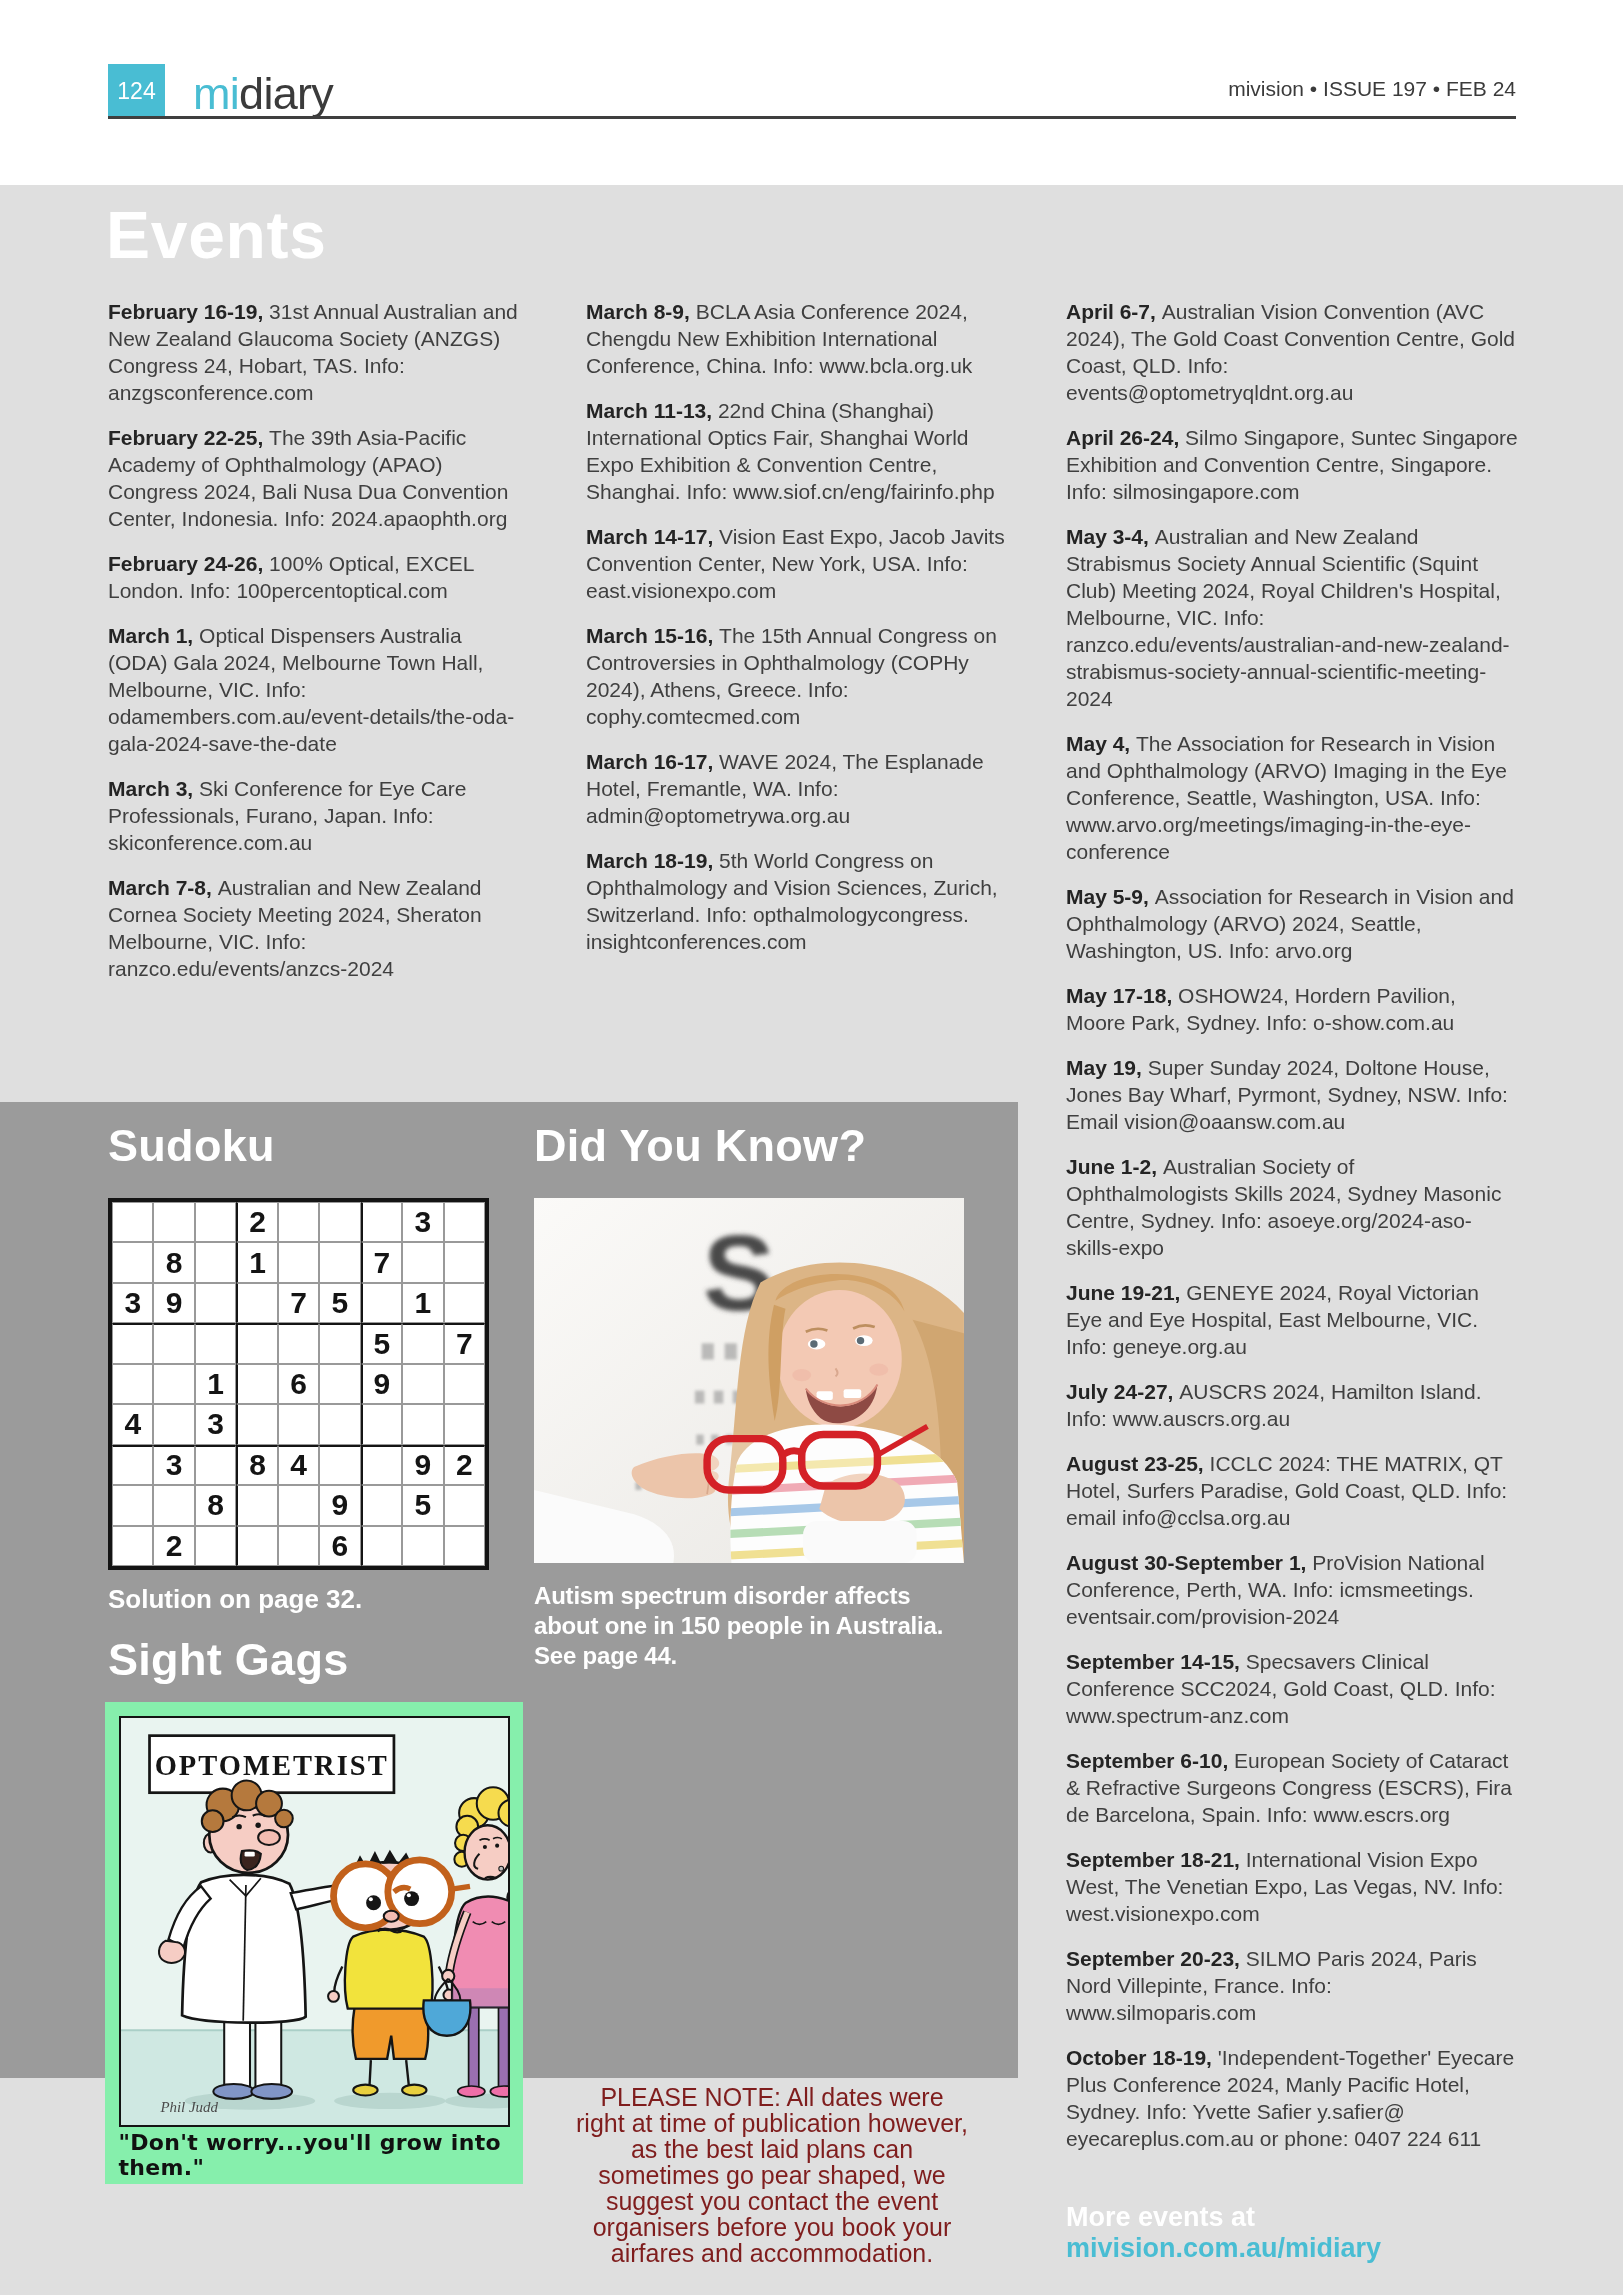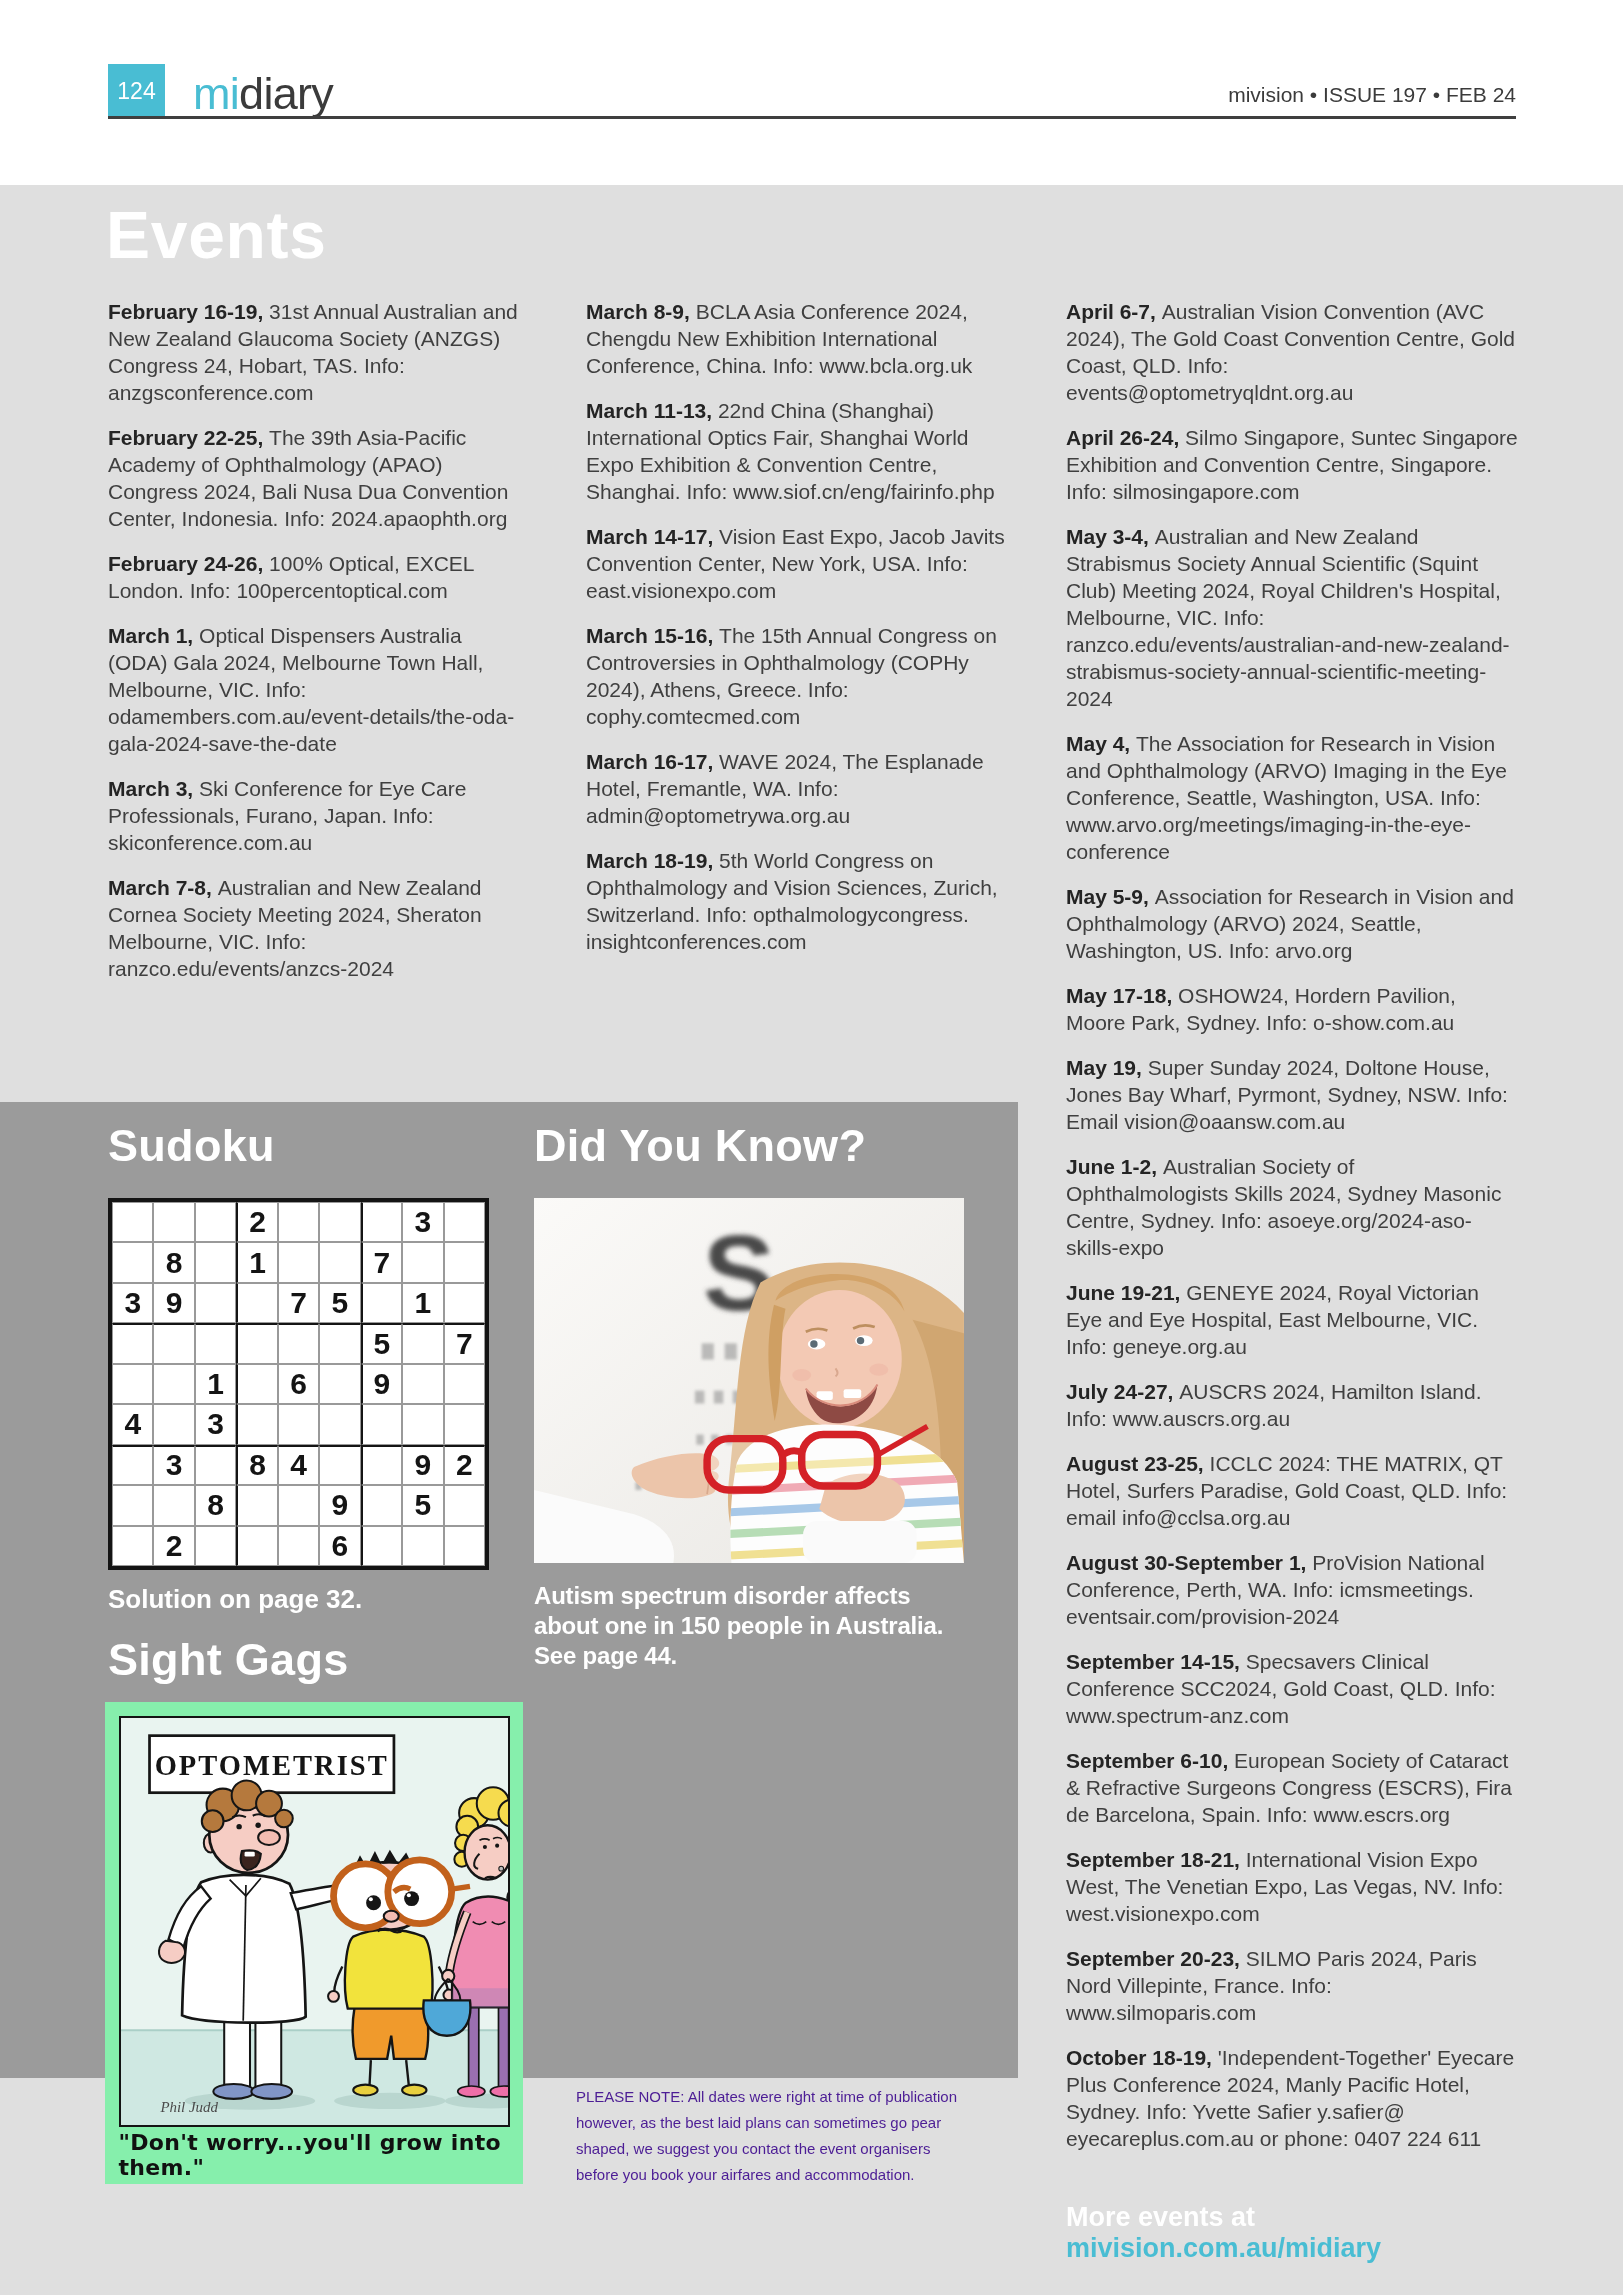--- a/index.html
+++ b/index.html
@@ -5,21 +5,21 @@
   :root{ --teal:#49bdd3; }
   html,body{margin:0;padding:0;background:#ffffff;}
   .page{position:relative;width:1624px;height:2295px;background:#fff;
         font-family:"Liberation Sans",sans-serif;overflow:hidden;}
 
   
   .badge{position:absolute;left:108px;top:64px;width:57px;height:55px;background:var(--teal);
          color:#fff;display:flex;align-items:center;justify-content:center;font-size:23px;}
   .brand{position:absolute;left:193px;top:68px;font-size:45px;letter-spacing:-0.7px;color:#3b3b3b;}
   .brand .mi{color:var(--teal);}
-  .issue{position:absolute;right:108px;top:83px;font-size:21px;color:#3b3b3b;}
+  .issue{position:absolute;right:108px;top:77px;font-size:21px;color:#3b3b3b;}
   .rule{position:absolute;left:108px;right:108px;top:116px;height:2.7px;background:#3f3f3f;}
 
   
   .content{position:absolute;left:0;top:185px;width:1624px;height:2111px;background:#dfdfdf;}
   .events-title{position:absolute;left:106px;top:12px;margin:0;font-size:66px;font-weight:700;
                 color:#ffffff;letter-spacing:0.7px;}
   .col{position:absolute;width:414px;}
   .col1{left:108px;top:113px;}
   .col2{left:586px;top:113px;width:422px;}
   .col3{left:1066px;top:113px;width:452px;}
@@ -49,22 +49,22 @@
                color:#fff;font-weight:600;letter-spacing:-0.2px;}
 
   .cartoon{position:absolute;left:105px;top:600px;width:418px;background:#86efac;
            padding:13.5px 13.5px 0 13.5px;box-sizing:border-box;}
   .cartoon-panel{border:2.7px solid #141414;}
   .cartoon-panel svg{display:block;width:100%;height:auto;}
   .cartoon-caption{height:57px;display:flex;align-items:center;justify-content:center;
                    font-size:22px;font-weight:700;letter-spacing:0.3px;color:#111;
                    font-family:"DejaVu Sans",sans-serif;}
 
-  .please-note{position:absolute;right:50px;top:982px;width:392px;text-align:left;
-               font-size:15px;line-height:26px;color:#4c1d95;}
+  .please-note{position:absolute;right:50px;top:982px;width:392px;text-align:center;
+               font-size:25px;line-height:26px;color:#7f1d1d;}
 
   .more-events{position:absolute;left:1066px;top:2017px;width:452px;font-size:27px;font-weight:700;}
   .more-events .prefix{color:#fff;}
   .more-events a{color:var(--teal);text-decoration:none;cursor:pointer;}
 </style>
 </head>
 <body>
 
 <div class="page">
 

